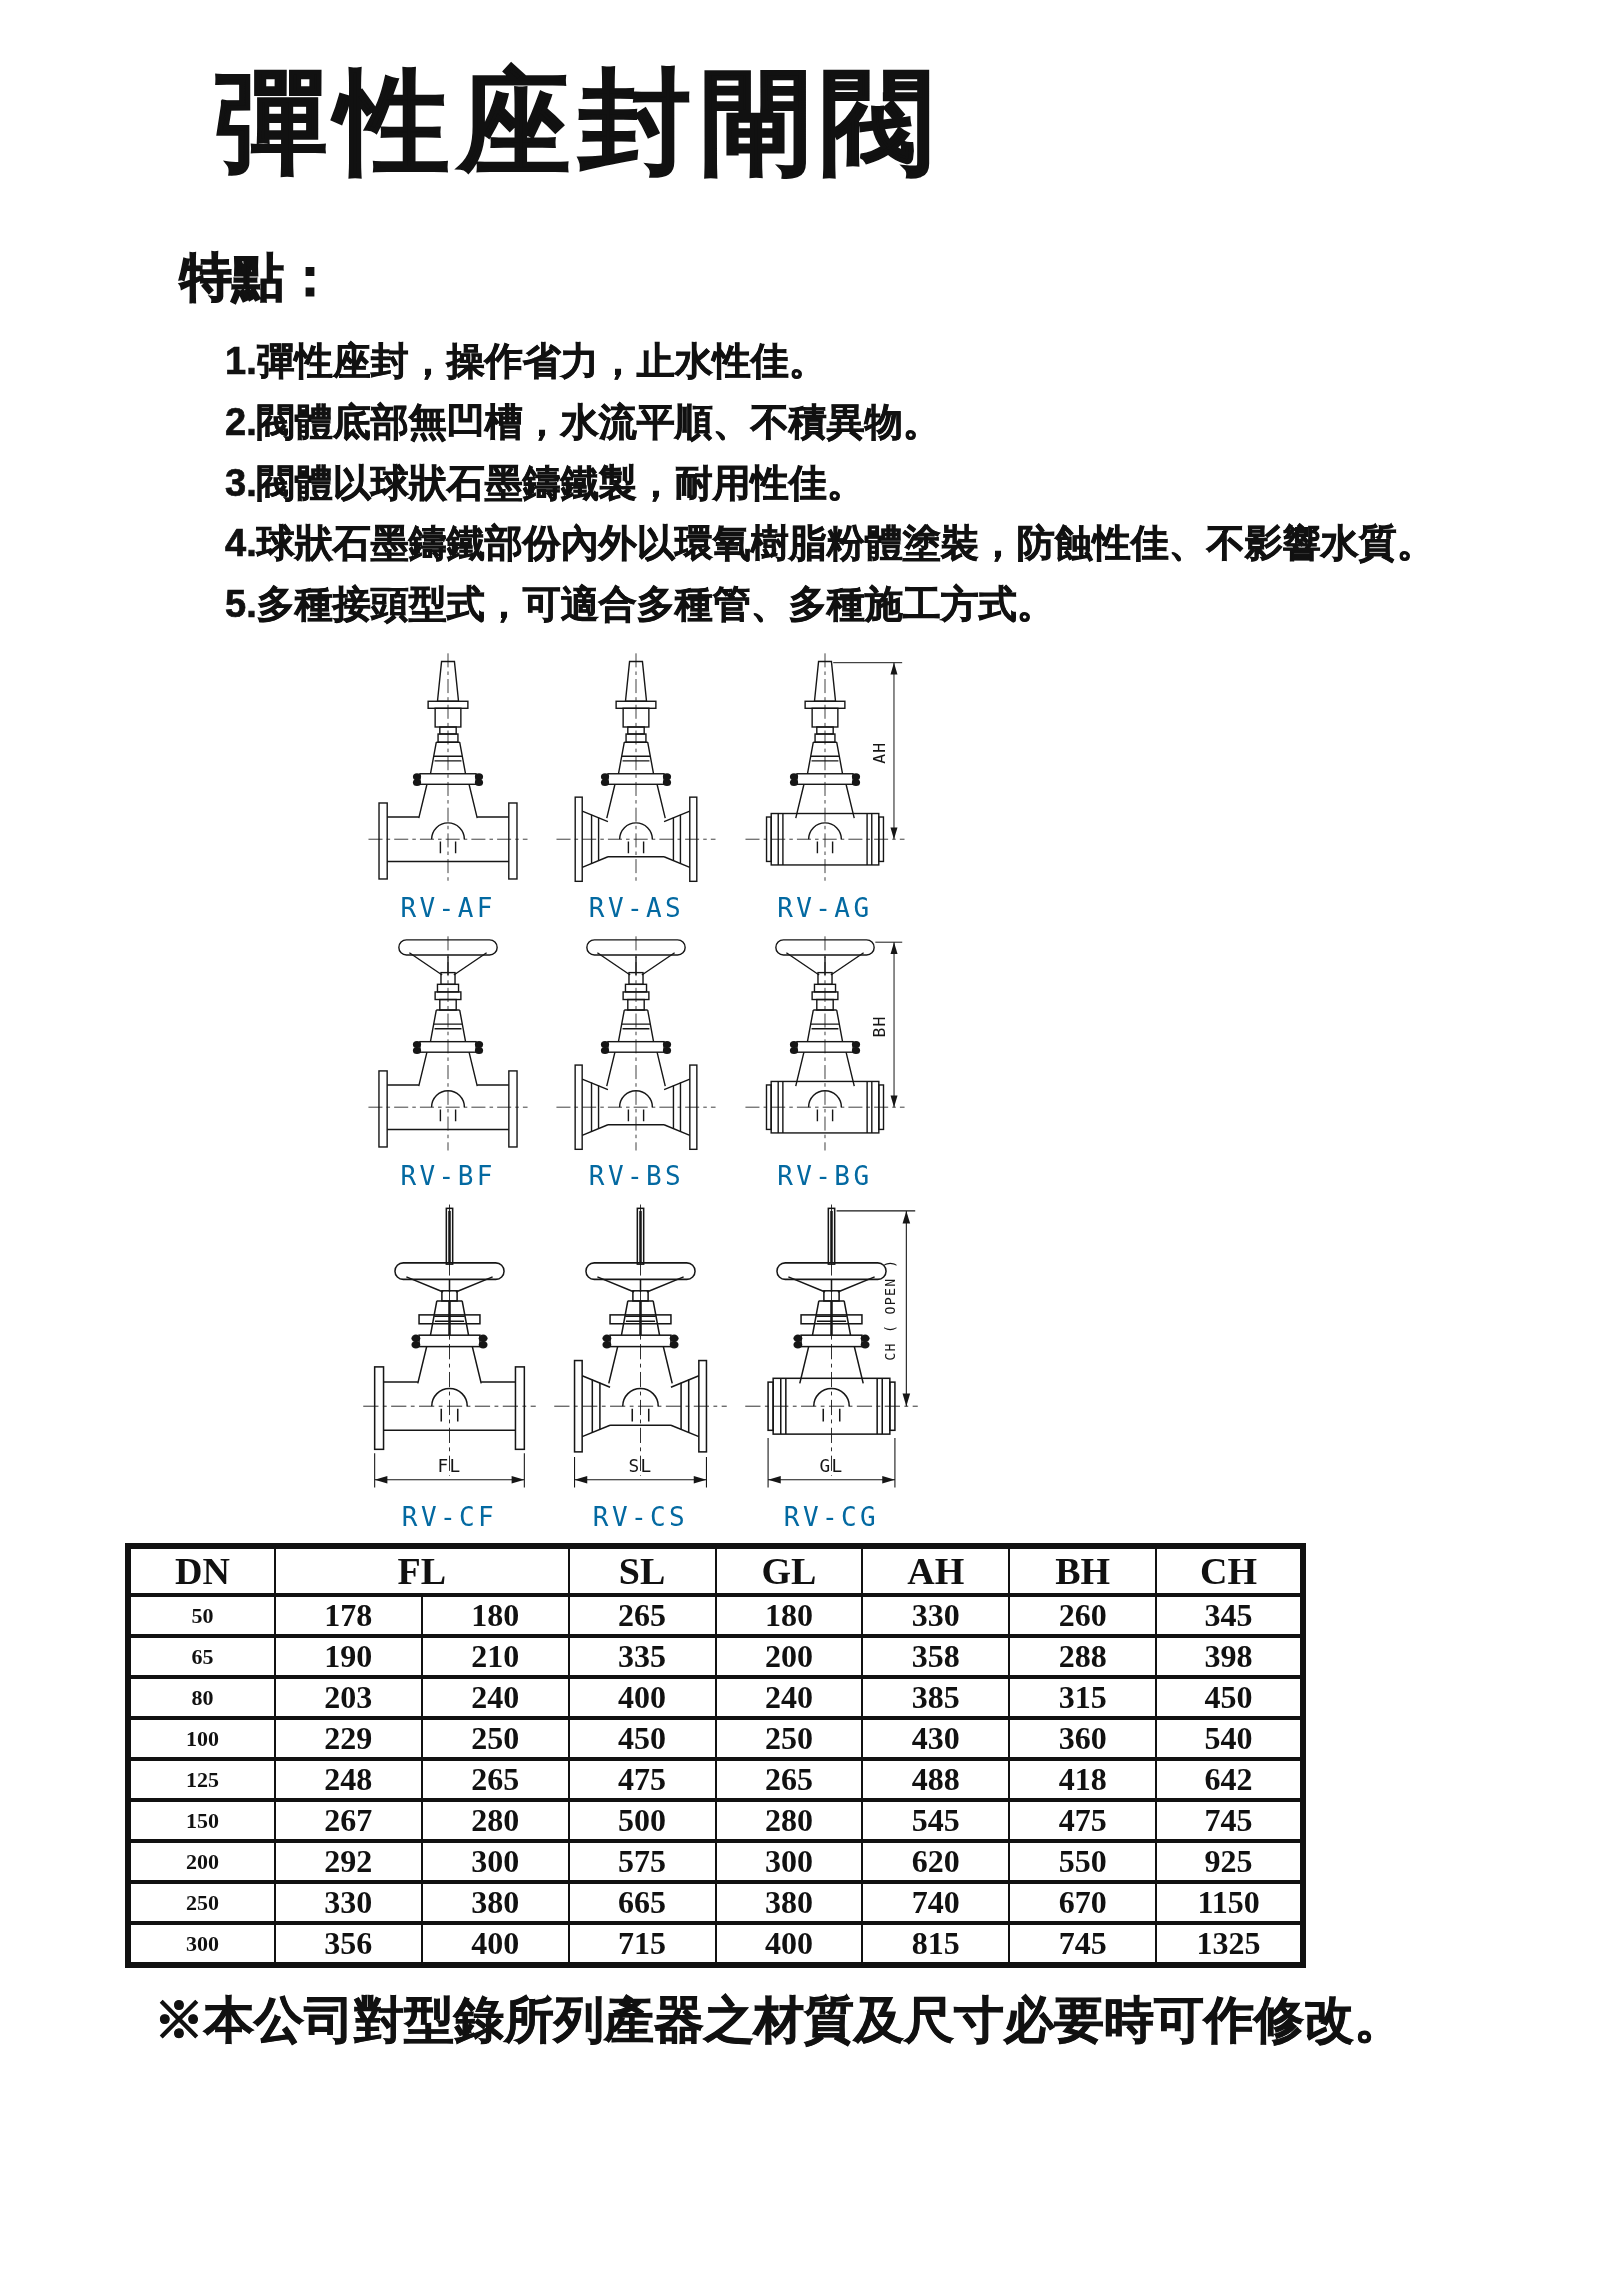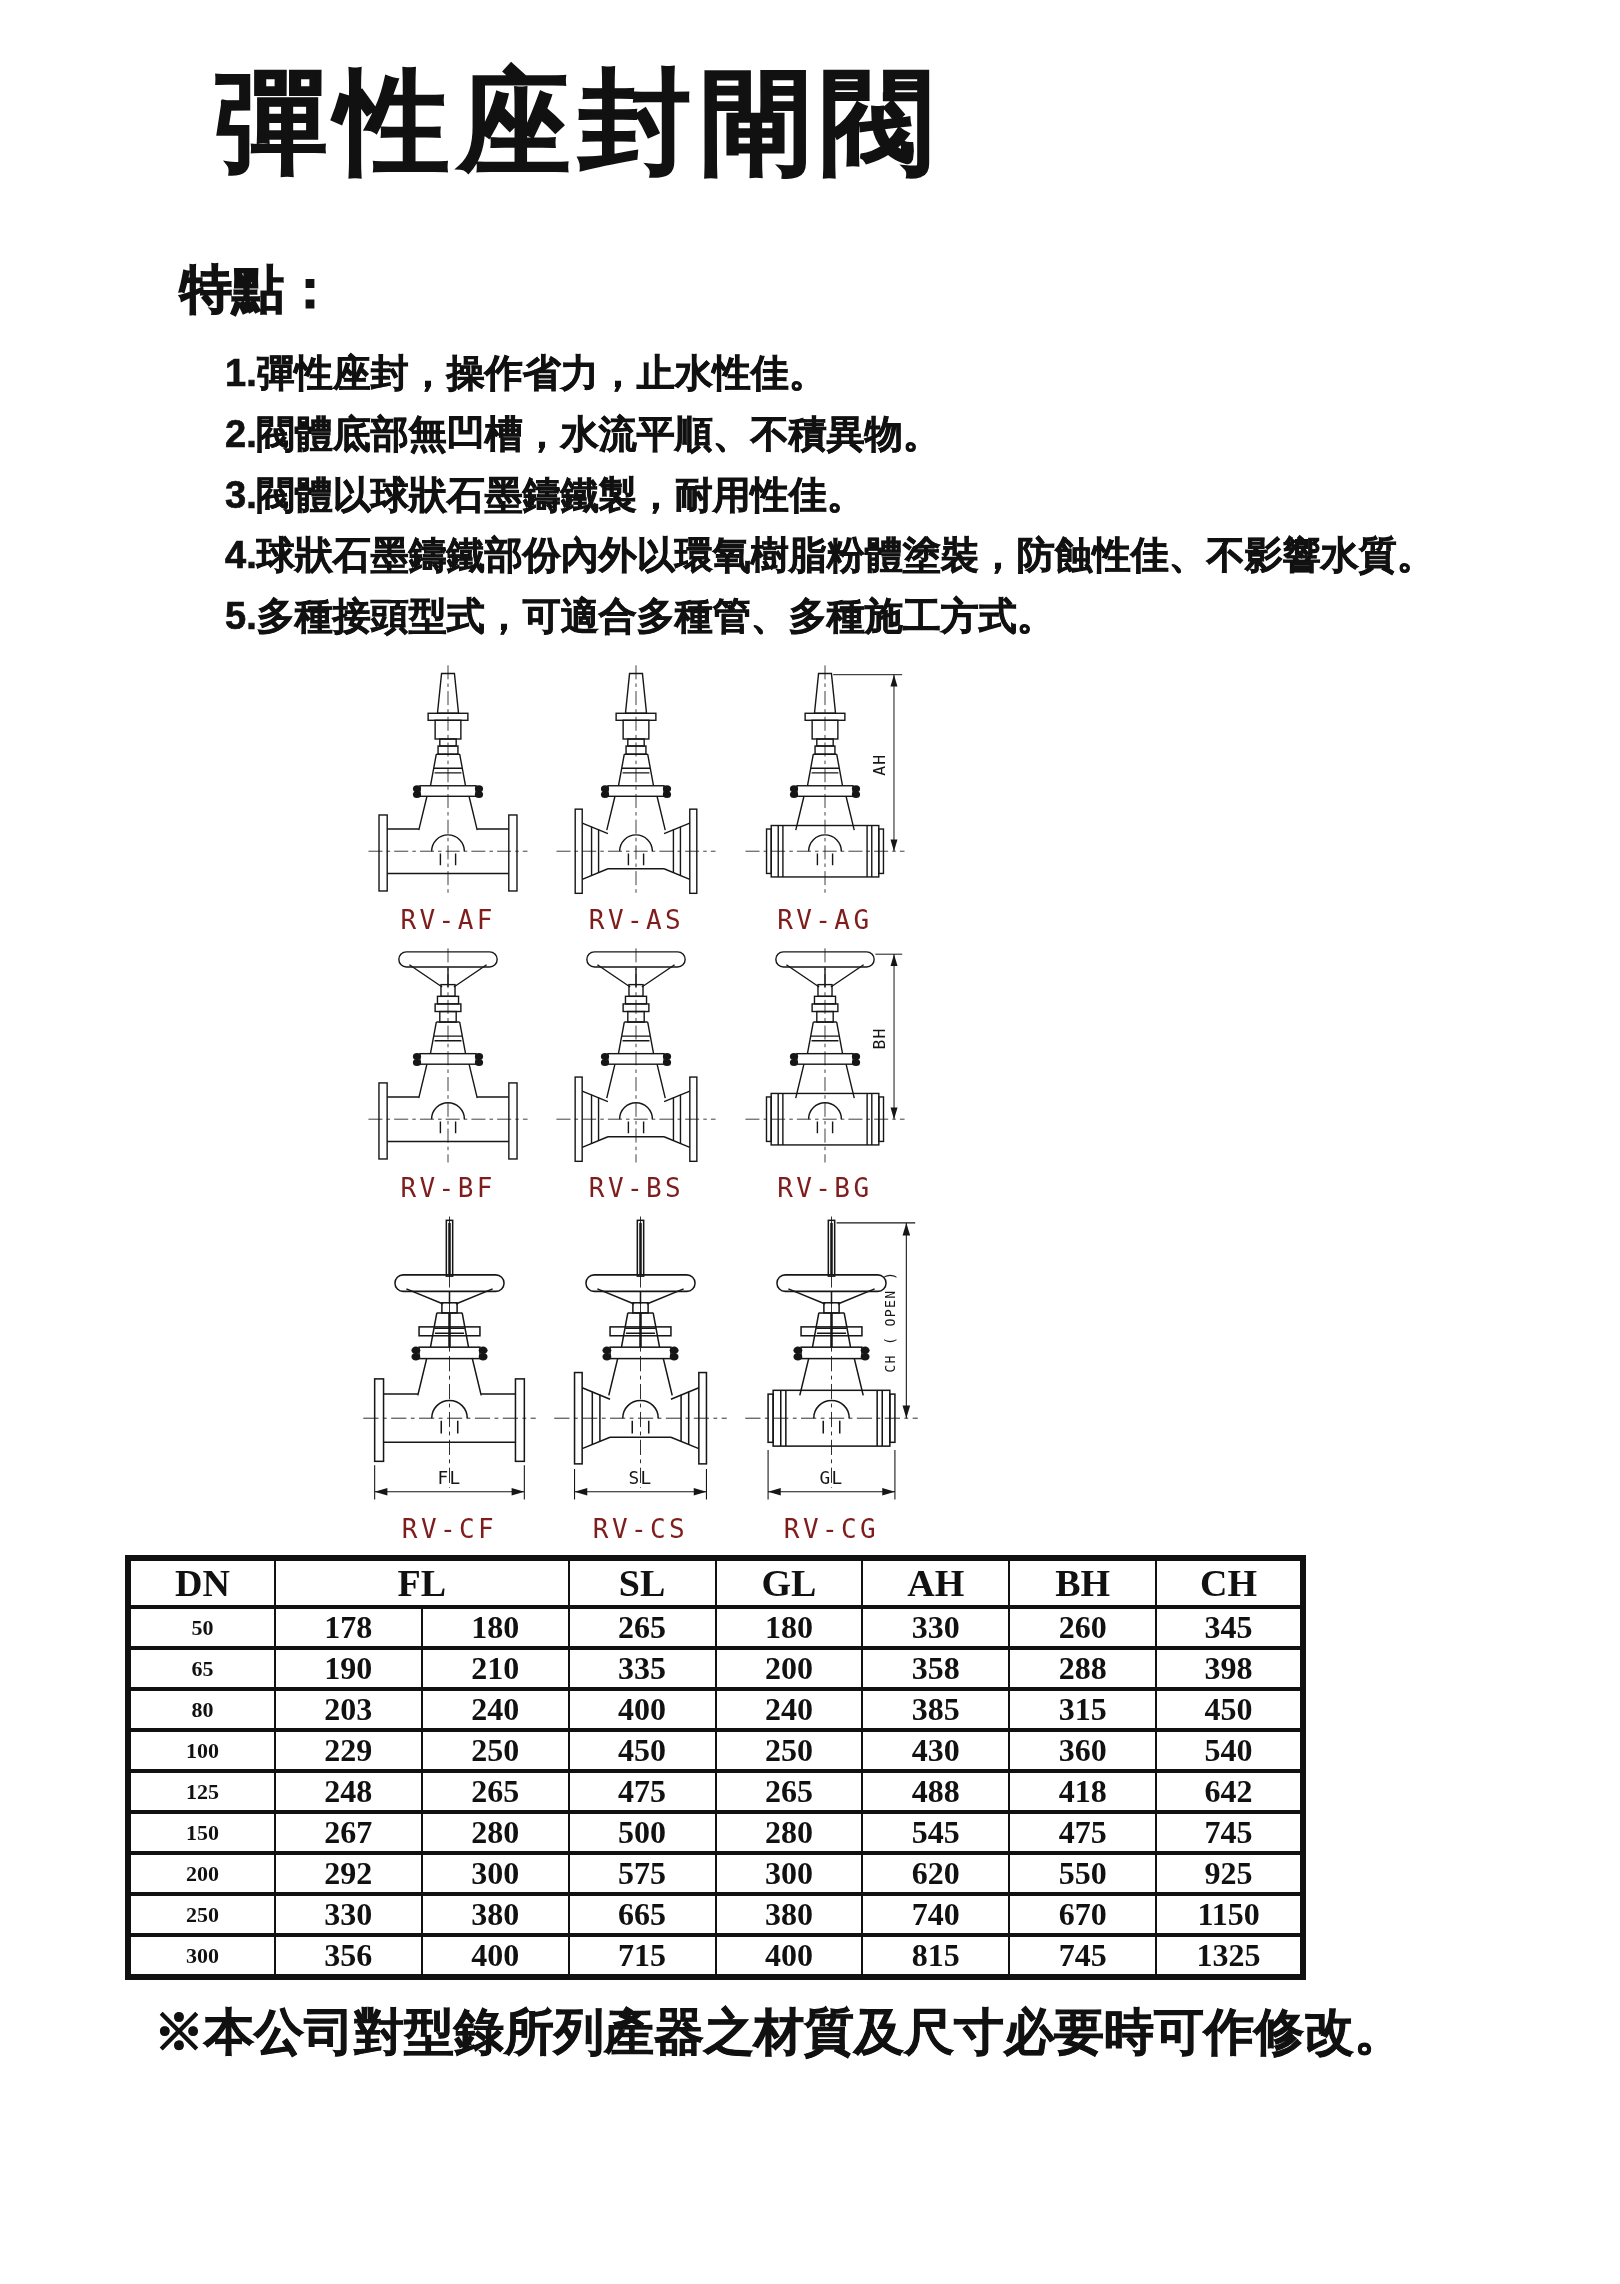--- a/index.html
+++ b/index.html
@@ -8,33 +8,33 @@
     width:1620px; height:2284px; background:#ffffff; color:#111;
     font-family:"Liberation Sans", sans-serif; position:relative; overflow:hidden;
   }
   .title-row { display:flex; align-items:flex-end; padding:66px 0 0 155px; }
   .brand {
     font-family:"DejaVu Sans", sans-serif; font-weight:bold; font-size:149px;
     line-height:0.98; letter-spacing:15px; -webkit-text-stroke:3.4px #111;
   }
   .title-zh {
     font-size:113px; font-weight:900; letter-spacing:8.2px; line-height:1;
-    margin:0 0 20px 60px; -webkit-text-stroke:1.4px #111;
+    margin:0 0 8px 60px; -webkit-text-stroke:1.4px #111;
   }
   .features { padding:56px 0 0 180px; }
   .features-heading { font-size:52px; font-weight:900; margin:0; -webkit-text-stroke:1.4px #111; }
   .feature-list { padding:18px 14px 0 45px; }
   .feature-item { font-size:38px; font-weight:bold; line-height:1.6; -webkit-text-stroke:0.7px #111; white-space:nowrap; }
 
   .diagrams { padding:16.5px 0 0 354px; width:919px; }
   .diagram-row { display:flex; }
   .valve-cell { width:302px; display:flex; flex-direction:column; align-items:center; margin:0 0 11px 0; }
   .valve-label {
     font-family:"DejaVu Sans Mono", monospace; font-size:26px; letter-spacing:3.4px;
-    margin-top:6.9px; color:#7f1d1d;
+    margin-top:6.9px; color:#0369a1;
   }
   .cl   { fill:none; stroke:#161616; stroke-width:1.4; stroke-dasharray:24 7 6 7; }
   .diml { fill:none; stroke:#161616; stroke-width:1.7; }
   .fillb{ fill:#161616; stroke:none; }
   .dimtxt { font-family:"DejaVu Sans Mono", monospace; font-size:28px; fill:#161616; letter-spacing:2px; }
   .dimtxt.small { font-size:21px; }
 
   .dims-header-row { display:flex; justify-content:space-between; align-items:flex-end; padding:37px 80px 8.2px 155px; }
   .dims-heading { font-size:51px; font-weight:900; margin:0; -webkit-text-stroke:1.4px #111; }
   .unit-label { font-family:"Liberation Serif", serif; font-weight:bold; font-size:33px; }

